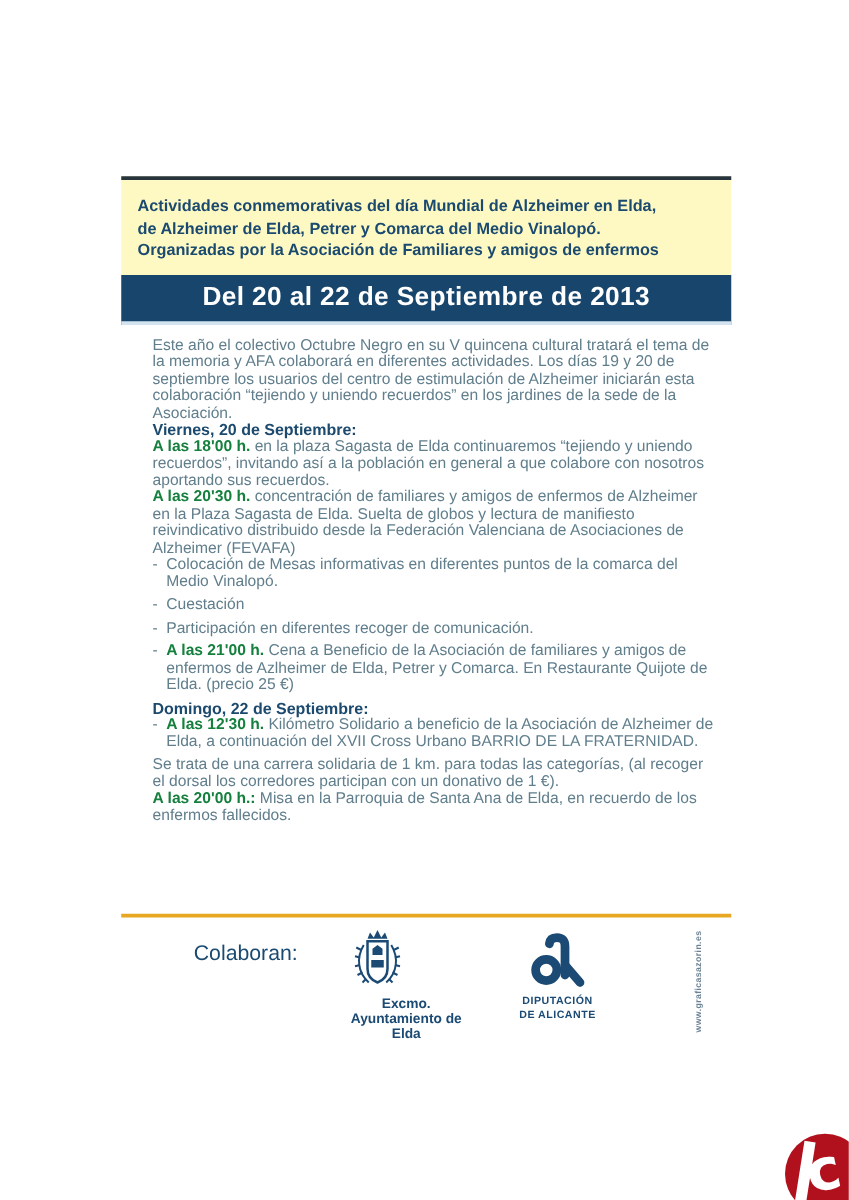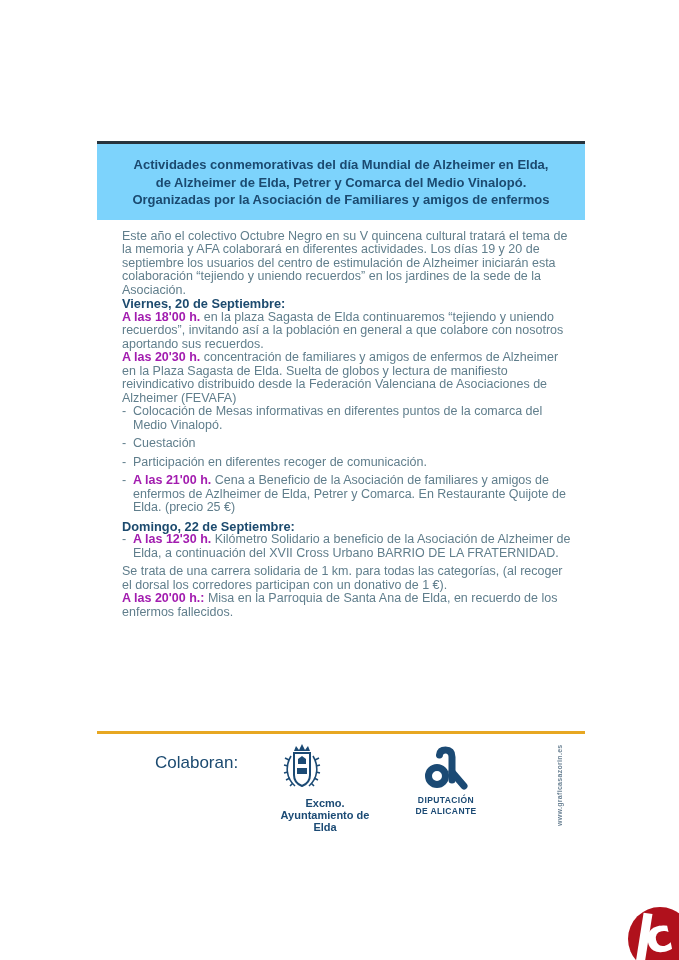--- a/index.html
+++ b/index.html
@@ -5,35 +5,35 @@
   * { margin:0; padding:0; box-sizing:border-box; }
   html,body { background:#ffffff; }
   body {
     width:679px; height:960px; position:relative; overflow:hidden;
     font-family:"Liberation Sans", sans-serif;
   }
   .flyer { position:absolute; left:97px; top:141px; width:488px; }
 
   
   .yellow-header {
-    background:#7dd3fc; border-top:3px solid #27333d;
-    padding:12px 13px 11px; text-align:center;
+    background:#fef9c3; border-top:3px solid #27333d;
+    padding:12px 13px 11px; 
     color:#1B4A70; font-weight:bold; font-size:13px; line-height:17.5px;
   }
   .date-band {
     background:#17456B; border-bottom:3px solid #D3E4F0;
     color:#ffffff; text-align:center; font-weight:bold;
     font-size:21px; padding:6px 0 7px; letter-spacing:0.3px;
   }
 
   
   .content { padding:10px 12px 0 25px; color:#607E8C; font-size:12.5px; line-height:13.5px; }
   .content p { margin:0; }
   .section-title { color:#1C4A6E; font-weight:bold; font-size:12.8px; margin:0 0 6px 0; }
-  .time { color:#a21caf; font-weight:bold; }
+  .time { color:#15803d; font-weight:bold; }
   .para { margin-bottom:5px; }
   .gap-lg { margin-top:19px; }
   .gap-md { margin-top:15px; }
   .li { display:flex; margin-bottom:5px; }
   .li .dash { width:11px; flex:0 0 11px; }
   .li .li-text { flex:1; }
 
   
   .footer-divider { position:absolute; left:97px; top:731px; width:488px; height:3px; background:#E7A722; }
   .colaboran { position:absolute; left:155px; top:753px; color:#1B4A70; font-size:17px; }
@@ -71,20 +71,21 @@
 <body>
 
 <div class="flyer">
 
   <div class="yellow-header">
     <div>Actividades conmemorativas del día Mundial de Alzheimer en Elda,</div>
     <div>de Alzheimer de Elda, Petrer y Comarca del Medio Vinalopó.</div>
     <div>Organizadas por la Asociación de Familiares y amigos de enfermos</div>
   </div>
 
+  <div class="date-band">Del 20 al 22 de Septiembre de 2013</div>
 
   <div class="content">
 
     <p class="para">Este año el colectivo Octubre Negro en su V quincena cultural tratará el tema de la memoria y AFA colaborará en diferentes actividades. Los días 19 y 20 de septiembre los usuarios del centro de estimulación de Alzheimer iniciarán esta colaboración  “tejiendo y uniendo recuerdos” en los jardines de la sede de la Asociación.</p>
 
     <p class="section-title gap-lg">Viernes, 20 de Septiembre:</p>
     <p class="para"><span class="time">A las 18'00 h.</span><span> en la plaza Sagasta de Elda continuaremos “tejiendo y uniendo recuerdos”, invitando así a la población en general a que colabore con nosotros aportando sus recuerdos.</span></p>
     <p class="para"><span class="time">A las 20'30 h.</span><span> concentración de familiares y amigos de enfermos de Alzheimer en la Plaza Sagasta de Elda. Suelta de globos y lectura de manifiesto reivindicativo distribuido desde la Federación Valenciana  de Asociaciones de Alzheimer (FEVAFA)</span></p>
 
     <div class="li">

